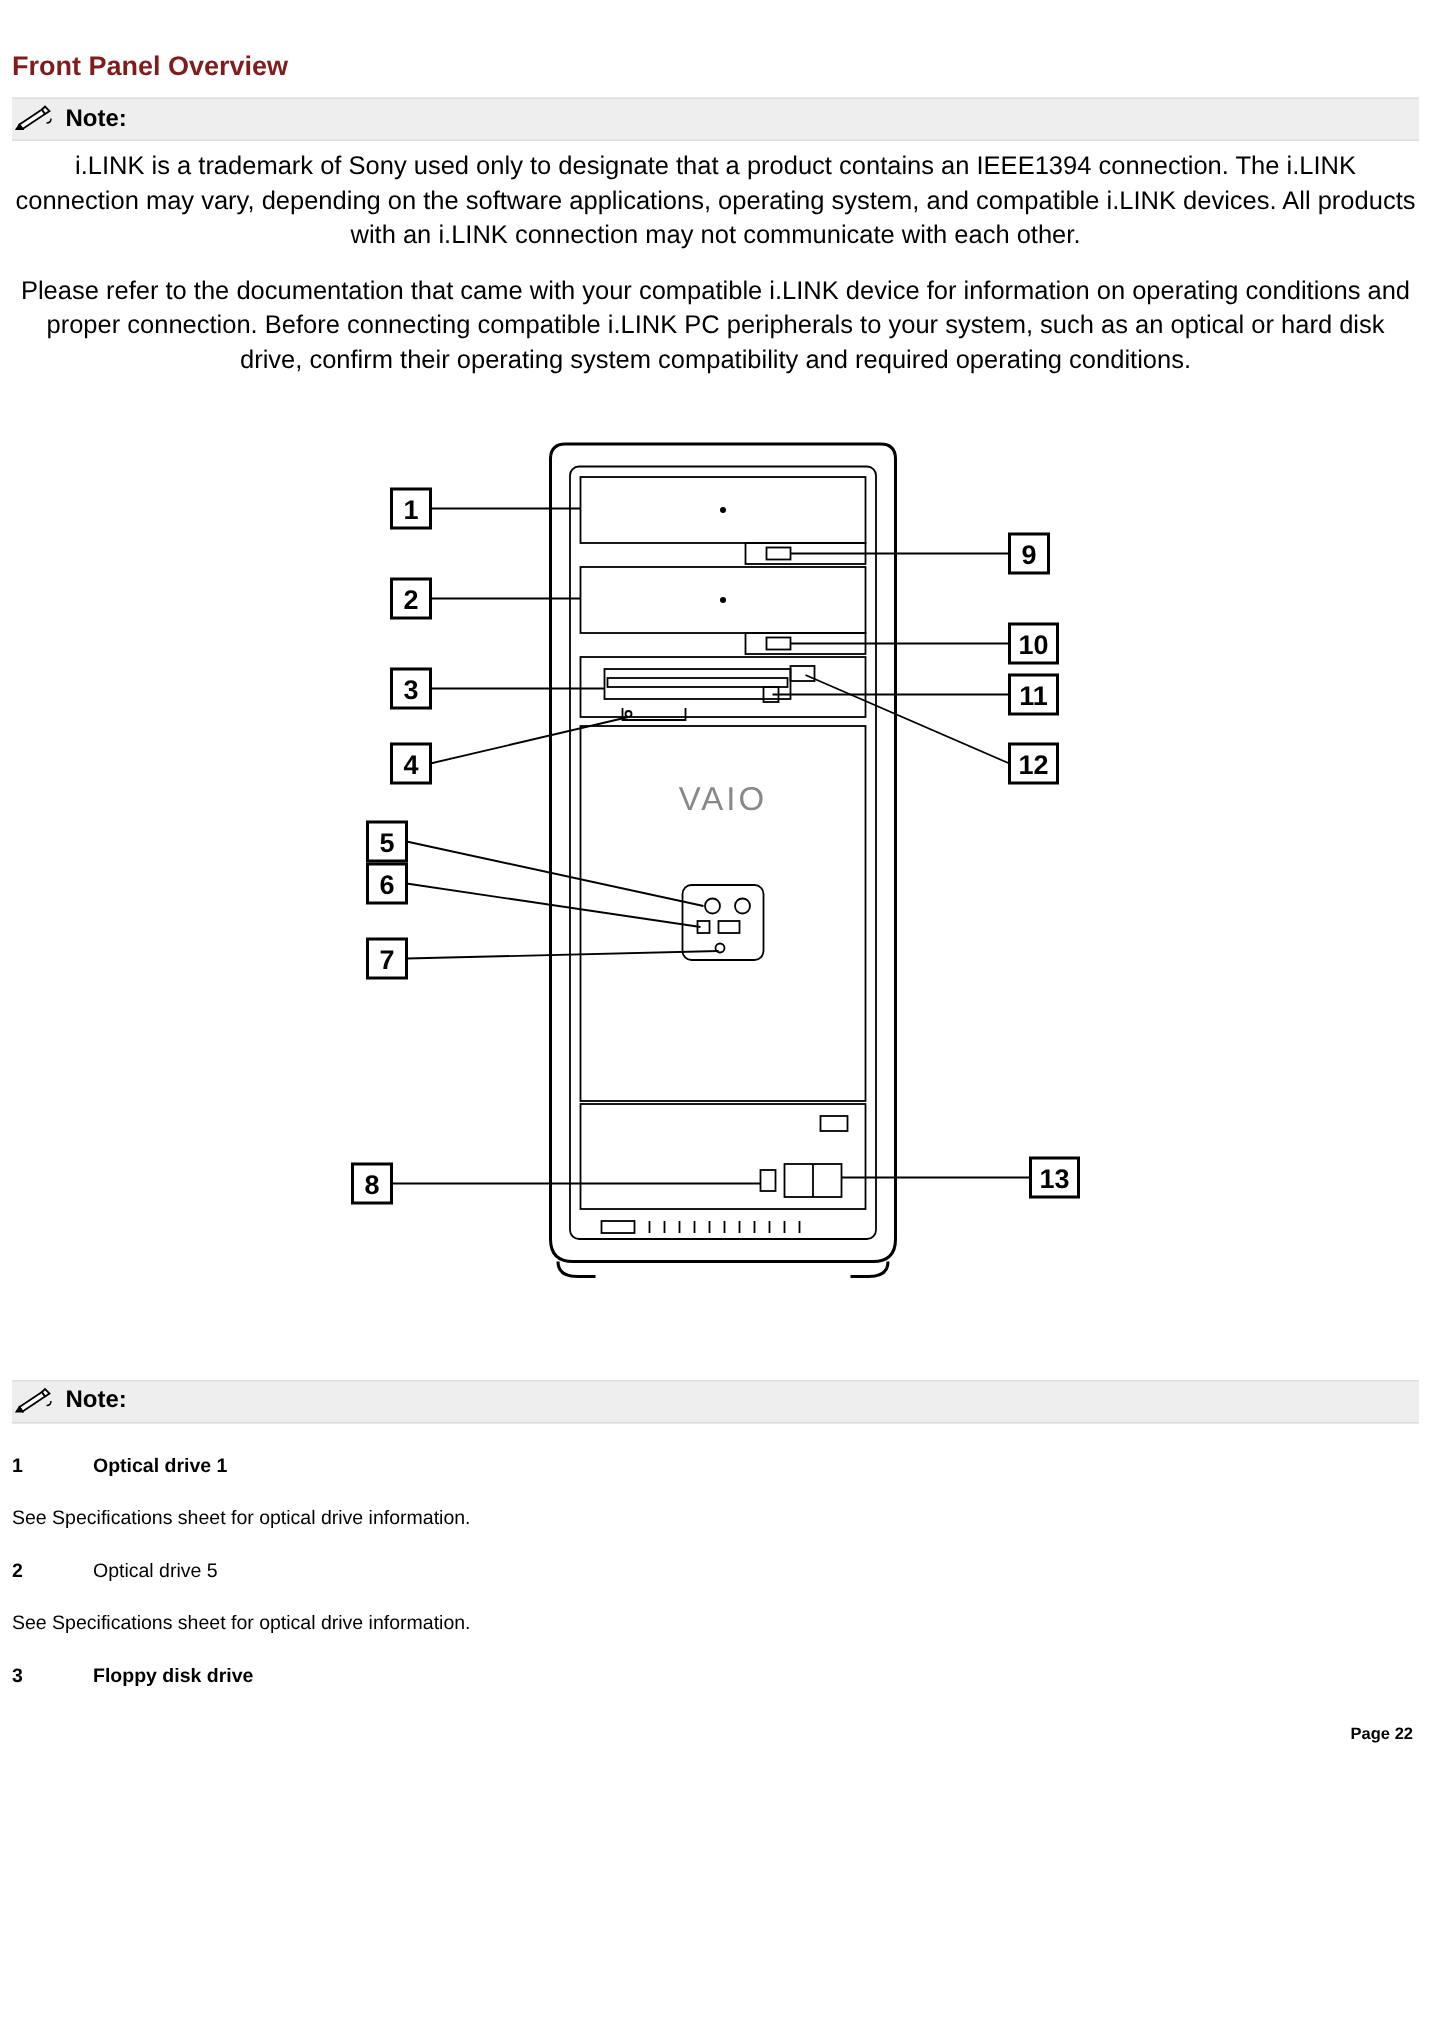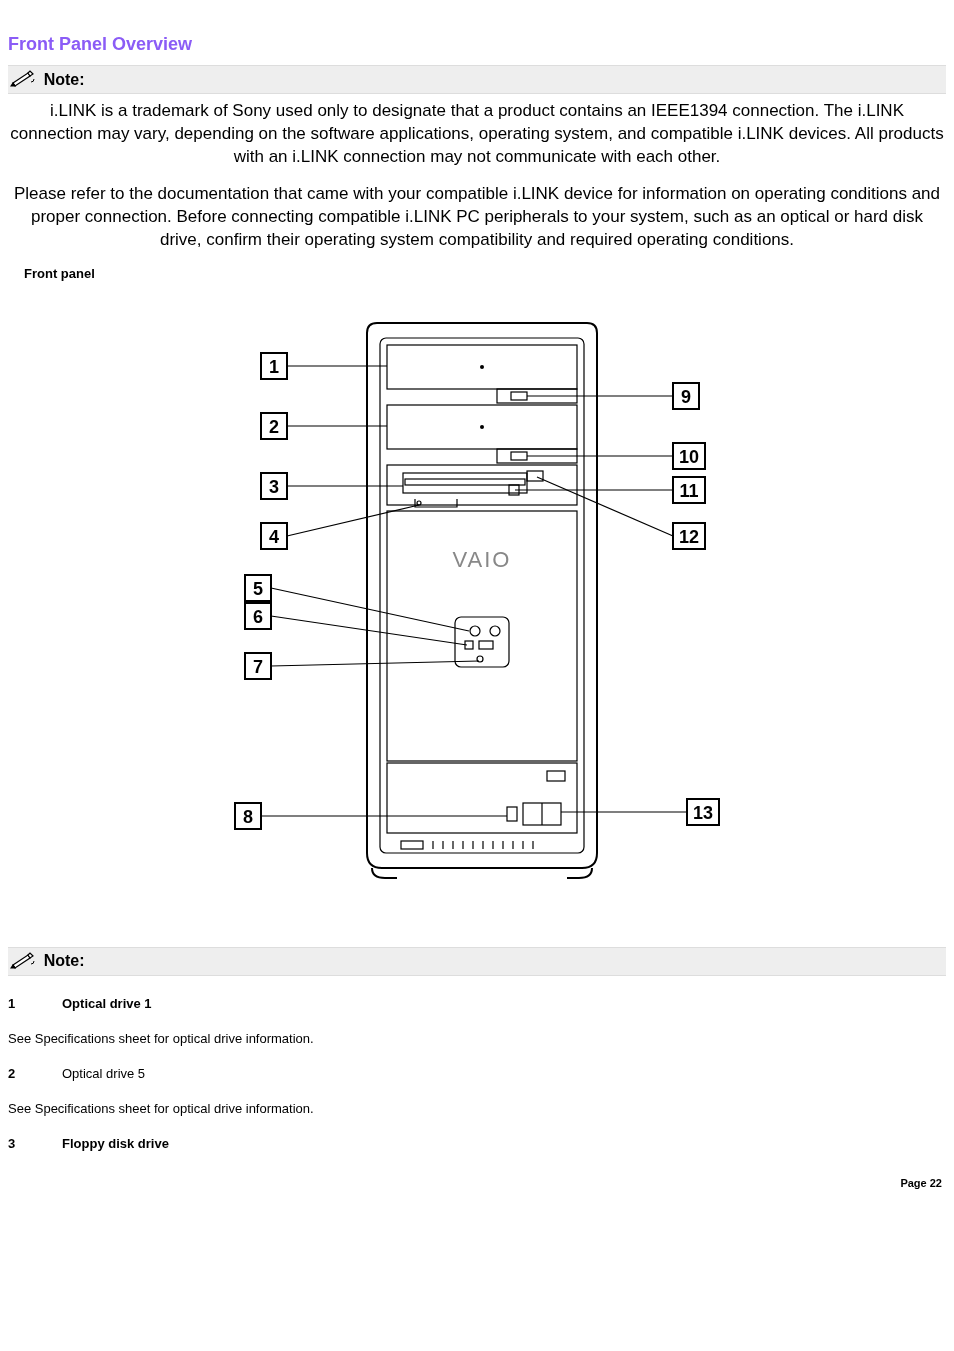--- a/index.html
+++ b/index.html
@@ -9,21 +9,21 @@
     font-family: Verdana, Geneva, sans-serif;
     font-size: 13px;
     color: #000000;
     width: 954px;
   }
   .page {
     padding: 34px 8px 20px 8px;
     box-sizing: border-box;
   }
   .title {
-    color: #8b5cf6;
+    color: #7f1d1d;
     font-weight: bold;
     font-size: 18px;
     margin: 0 0 10px 0;
   }
   .note-bar {
     background: #eeeeee;
     padding: 3px 2px 3px 2px;
     border-bottom: 1px solid #dddddd;
     border-top: 1px solid #dddddd;
     margin: 8px 0 6px 0;
@@ -106,21 +106,20 @@
           <path d="M21 13 Q24 13 24 10" stroke-width="1"></path>
         </g>
       </svg>
     </span>
     <span class="note-text">Note:</span>
   </div>
 
   <div class="body-text">i.LINK is a trademark of Sony used only to designate that a product contains an IEEE1394 connection. The i.LINK connection may vary, depending on the software applications, operating system, and compatible i.LINK devices. All products with an i.LINK connection may not communicate with each other.</div>
   <div class="body-text">Please refer to the documentation that came with your compatible i.LINK device for information on operating conditions and proper connection. Before connecting compatible i.LINK PC peripherals to your system, such as an optical or hard disk drive, confirm their operating system compatibility and required operating conditions.</div>
 
-  <div class="figure-caption">Front panel</div>
 
   <div class="figure-wrap">
     <svg width="560" height="620" viewBox="0 0 560 620">
       <defs>
         <style>
           .ln { stroke:#000; stroke-width:2; fill:none; }
           .th { stroke:#000; stroke-width:1.2; fill:none; }
           .fill-w { fill:#fff; stroke:#000; stroke-width:2; }
           .lbl { font-family: Arial, sans-serif; font-size:18px; font-weight:bold; }
           .logo { font-family: Arial, sans-serif; font-size:22px; letter-spacing:2px; fill:#888; }

